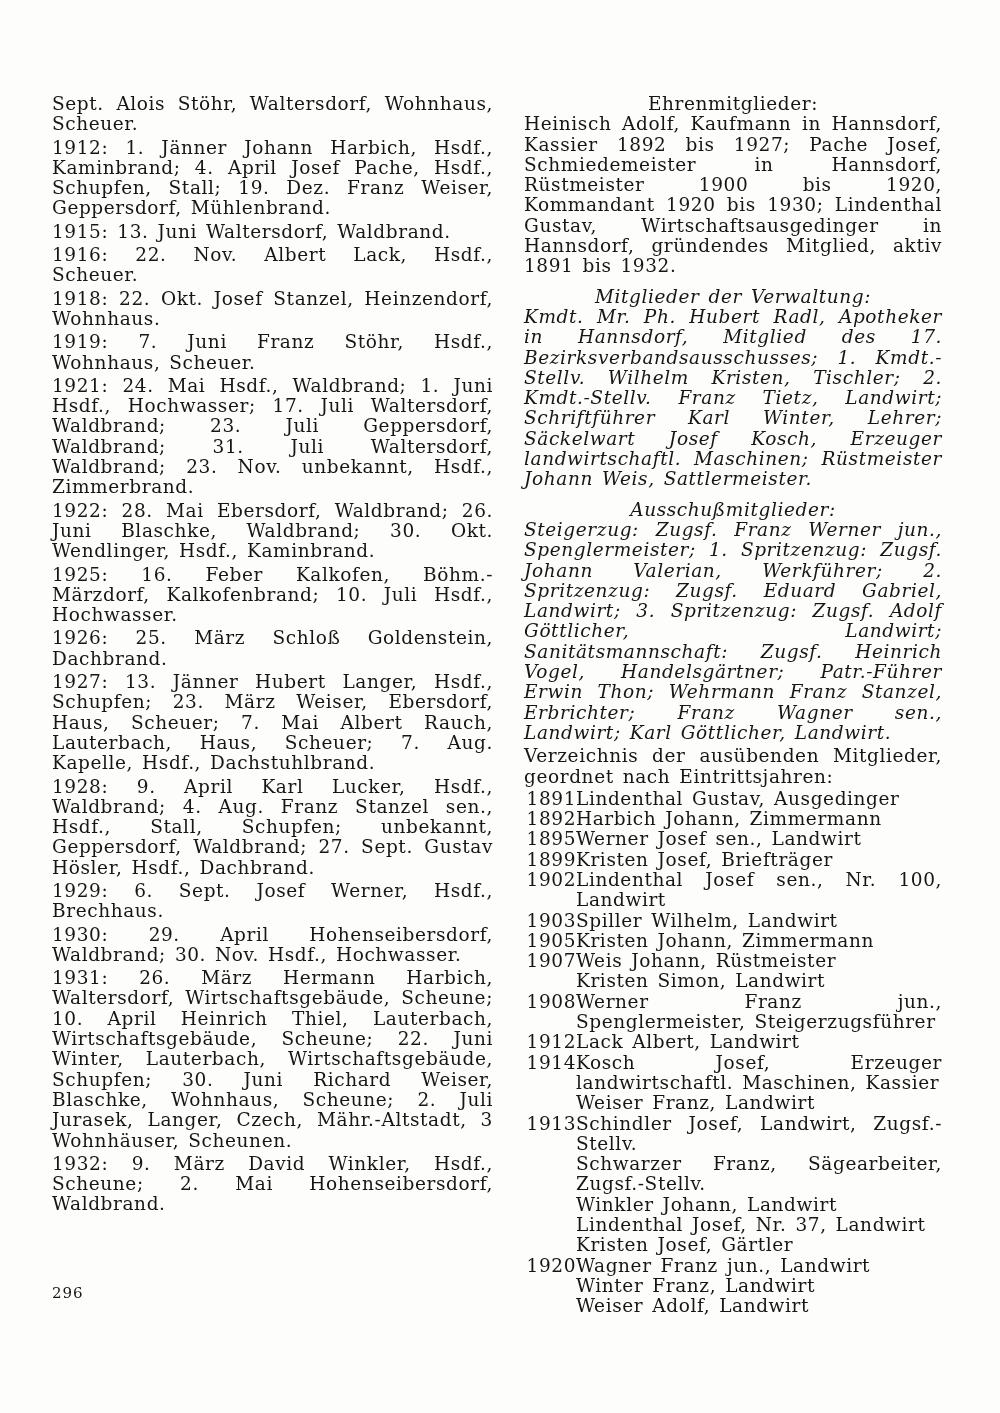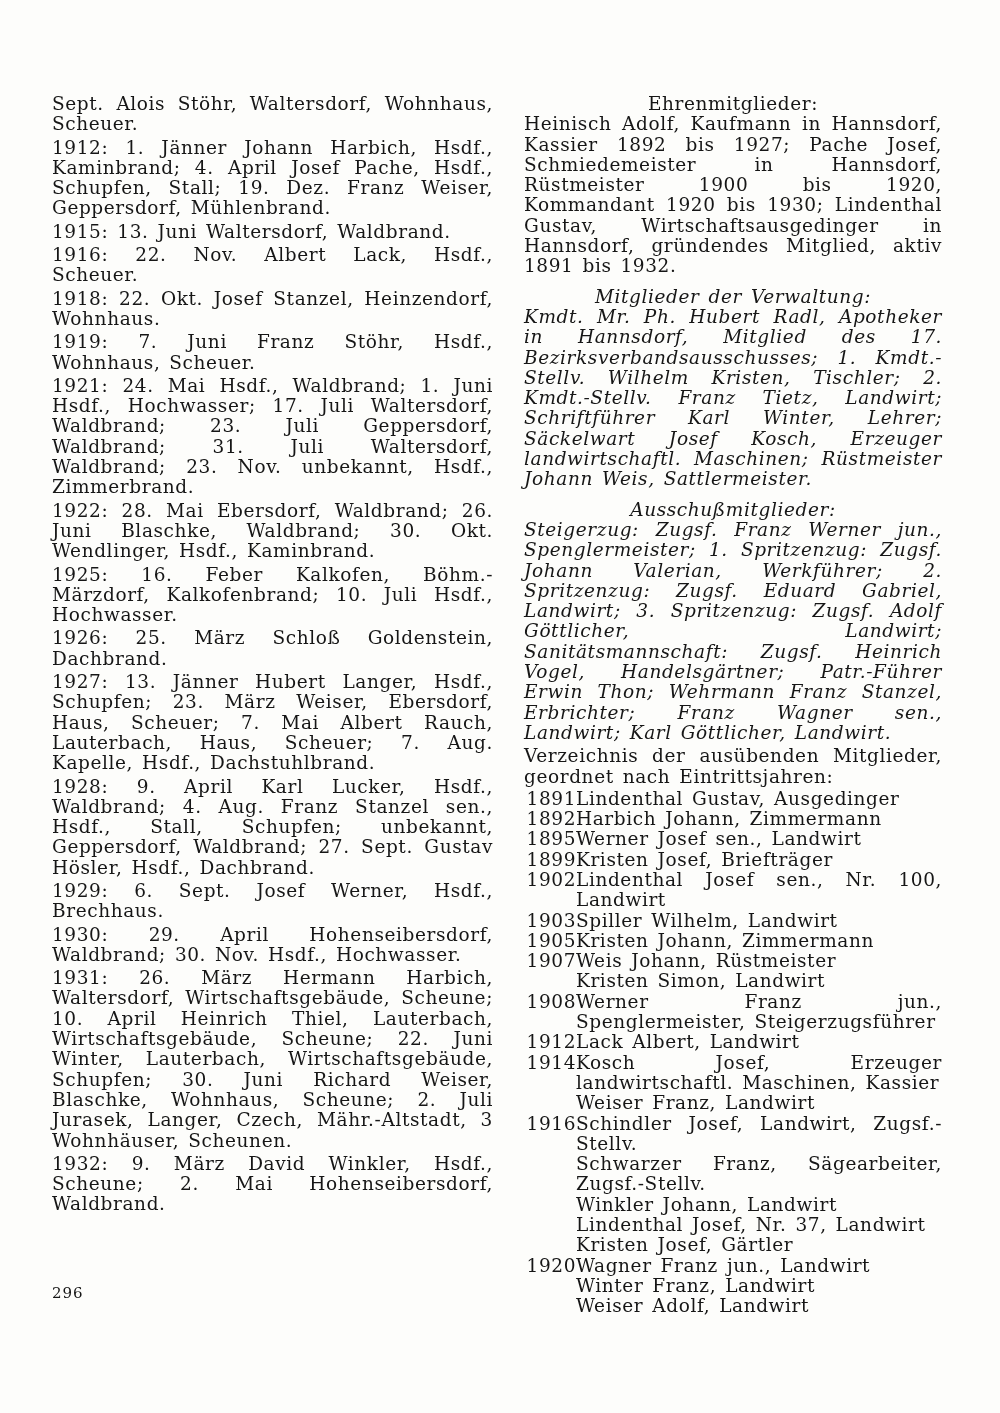--- a/index.html
+++ b/index.html
@@ -191,21 +191,21 @@
             <span class="m-year">1914</span>
             <span class="m-text">Kosch Josef, Erzeuger landwirtschaftl. Maschinen, Kassier</span>
           </div>
 
           <div class="m-row">
             <span class="m-year"></span>
             <span class="m-text">Weiser Franz, Landwirt</span>
           </div>
 
           <div class="m-row">
-            <span class="m-year">1916</span>
+            <span class="m-year">1913</span>
             <span class="m-text">Schindler Josef, Landwirt, Zugsf.-Stellv.</span>
           </div>
 
           <div class="m-row">
             <span class="m-year"></span>
             <span class="m-text">Schwarzer Franz, Sägearbeiter, Zugsf.-Stellv.</span>
           </div>
 
           <div class="m-row">
             <span class="m-year"></span>

